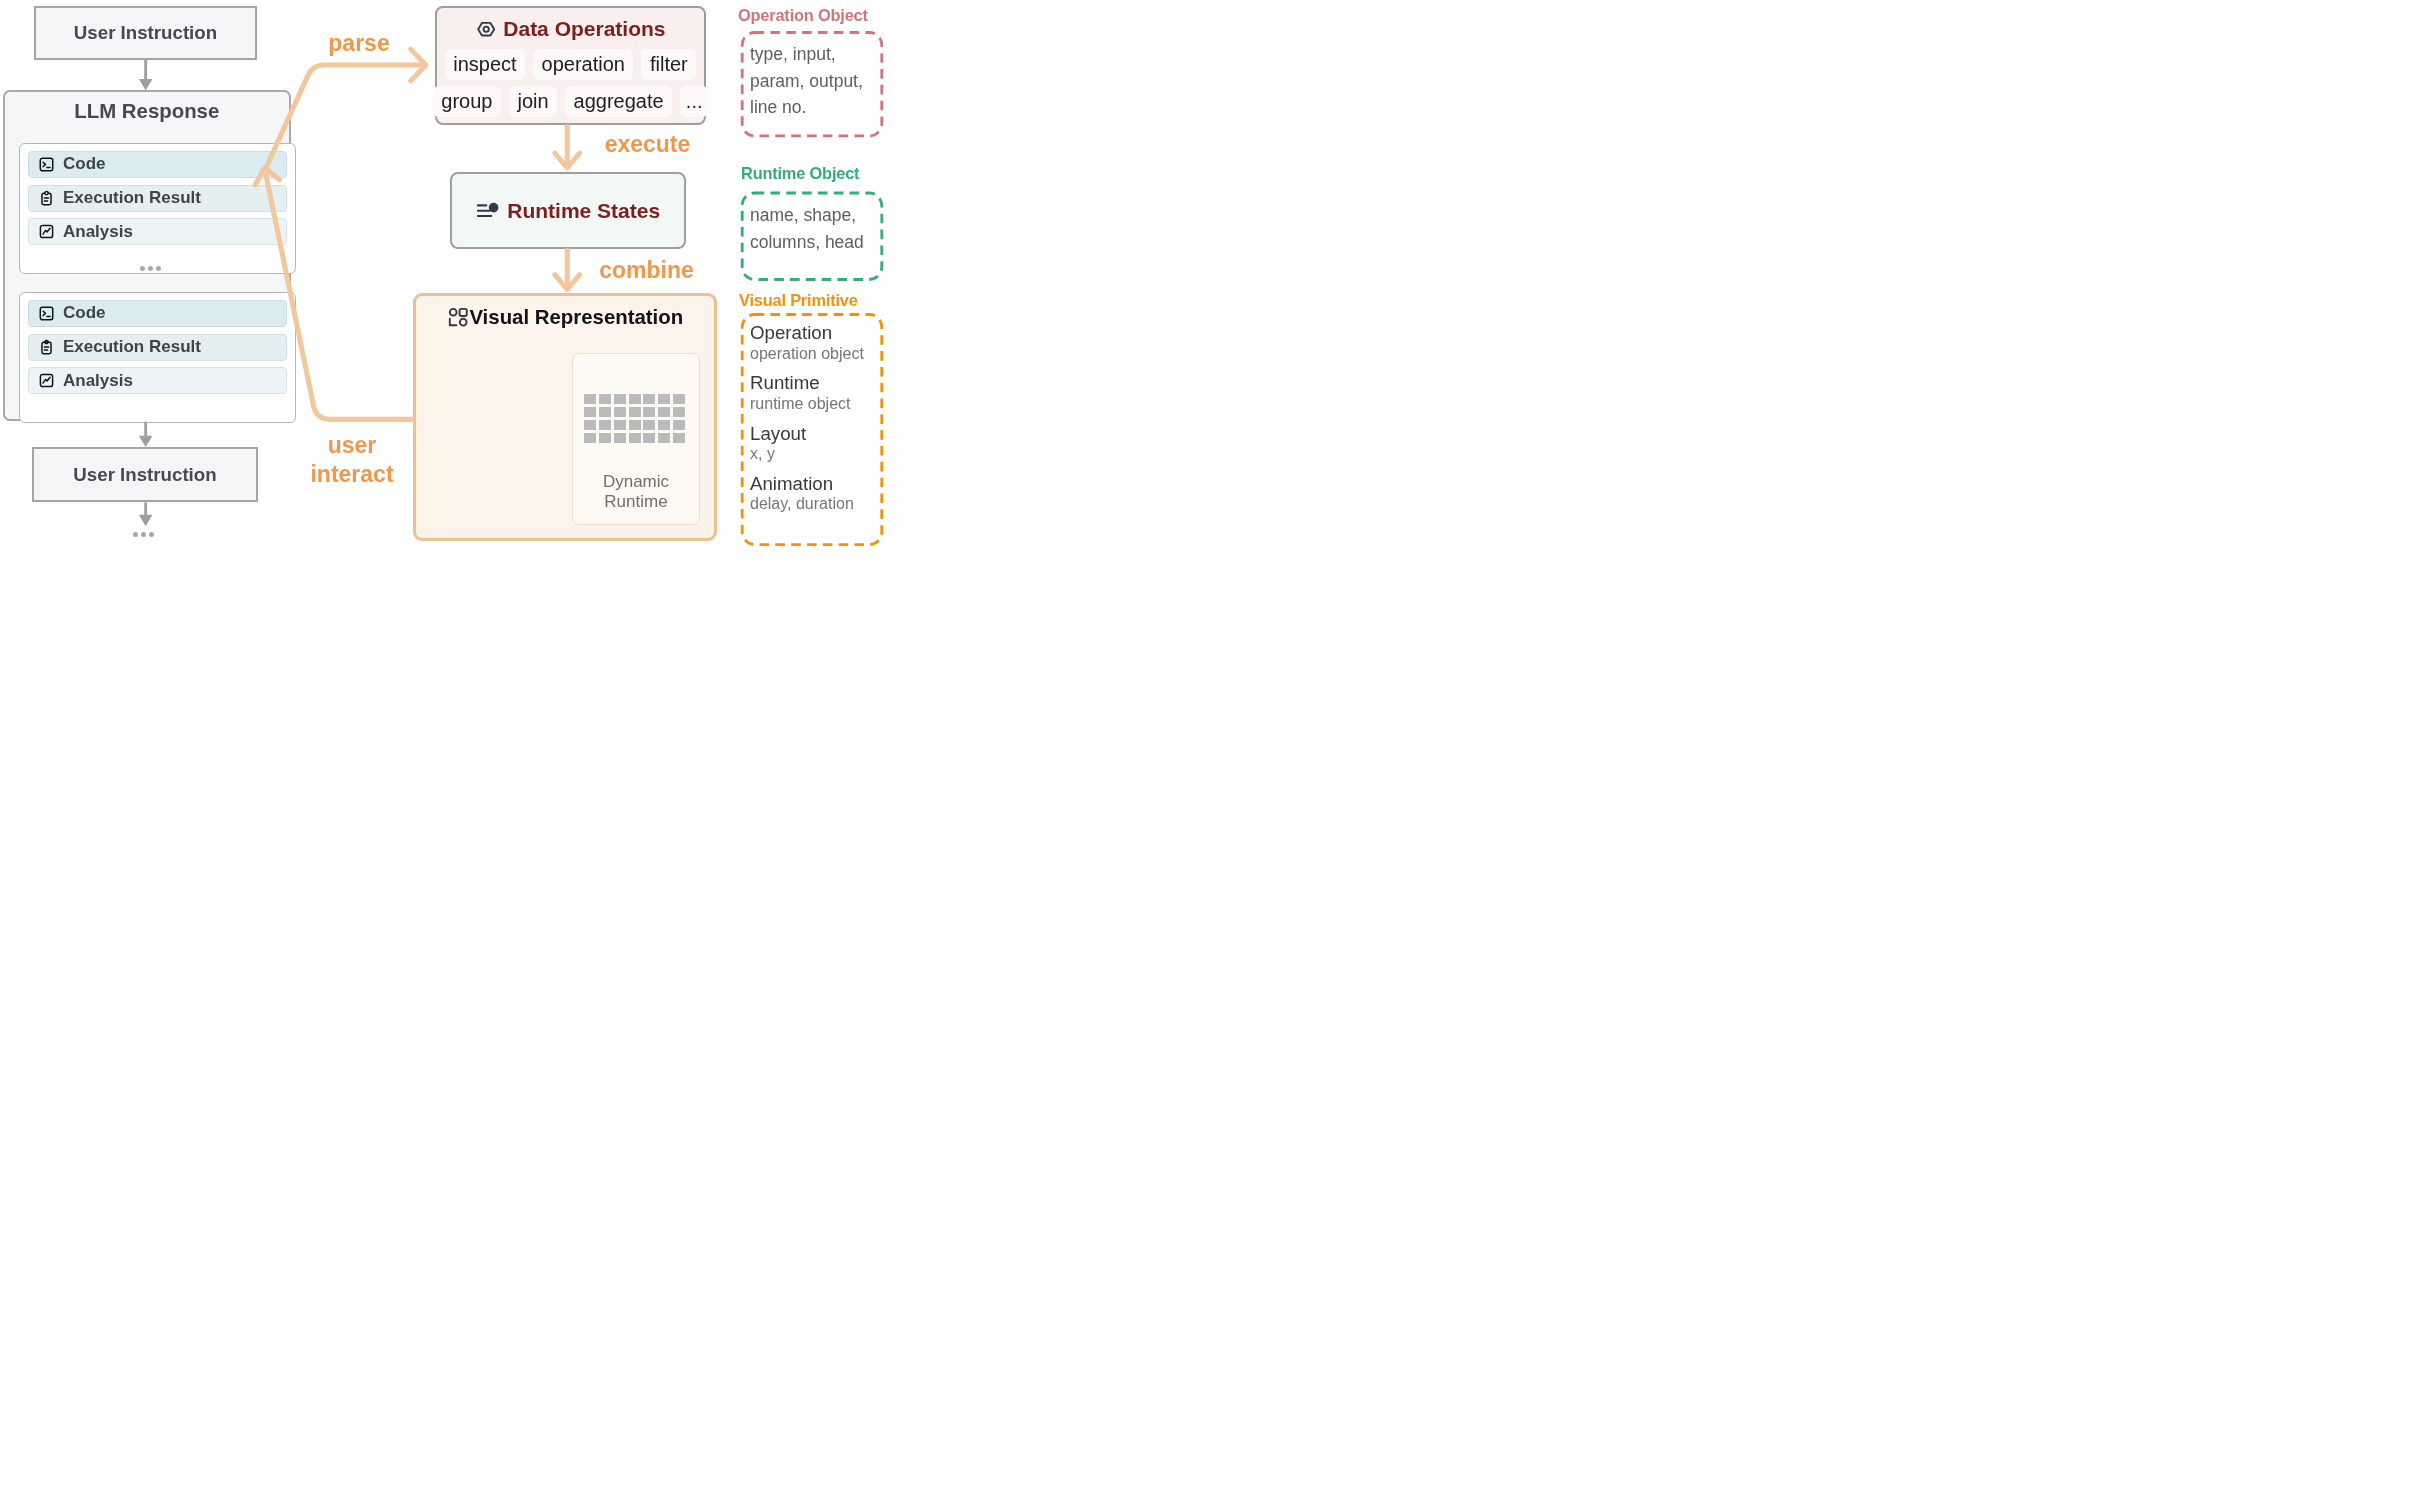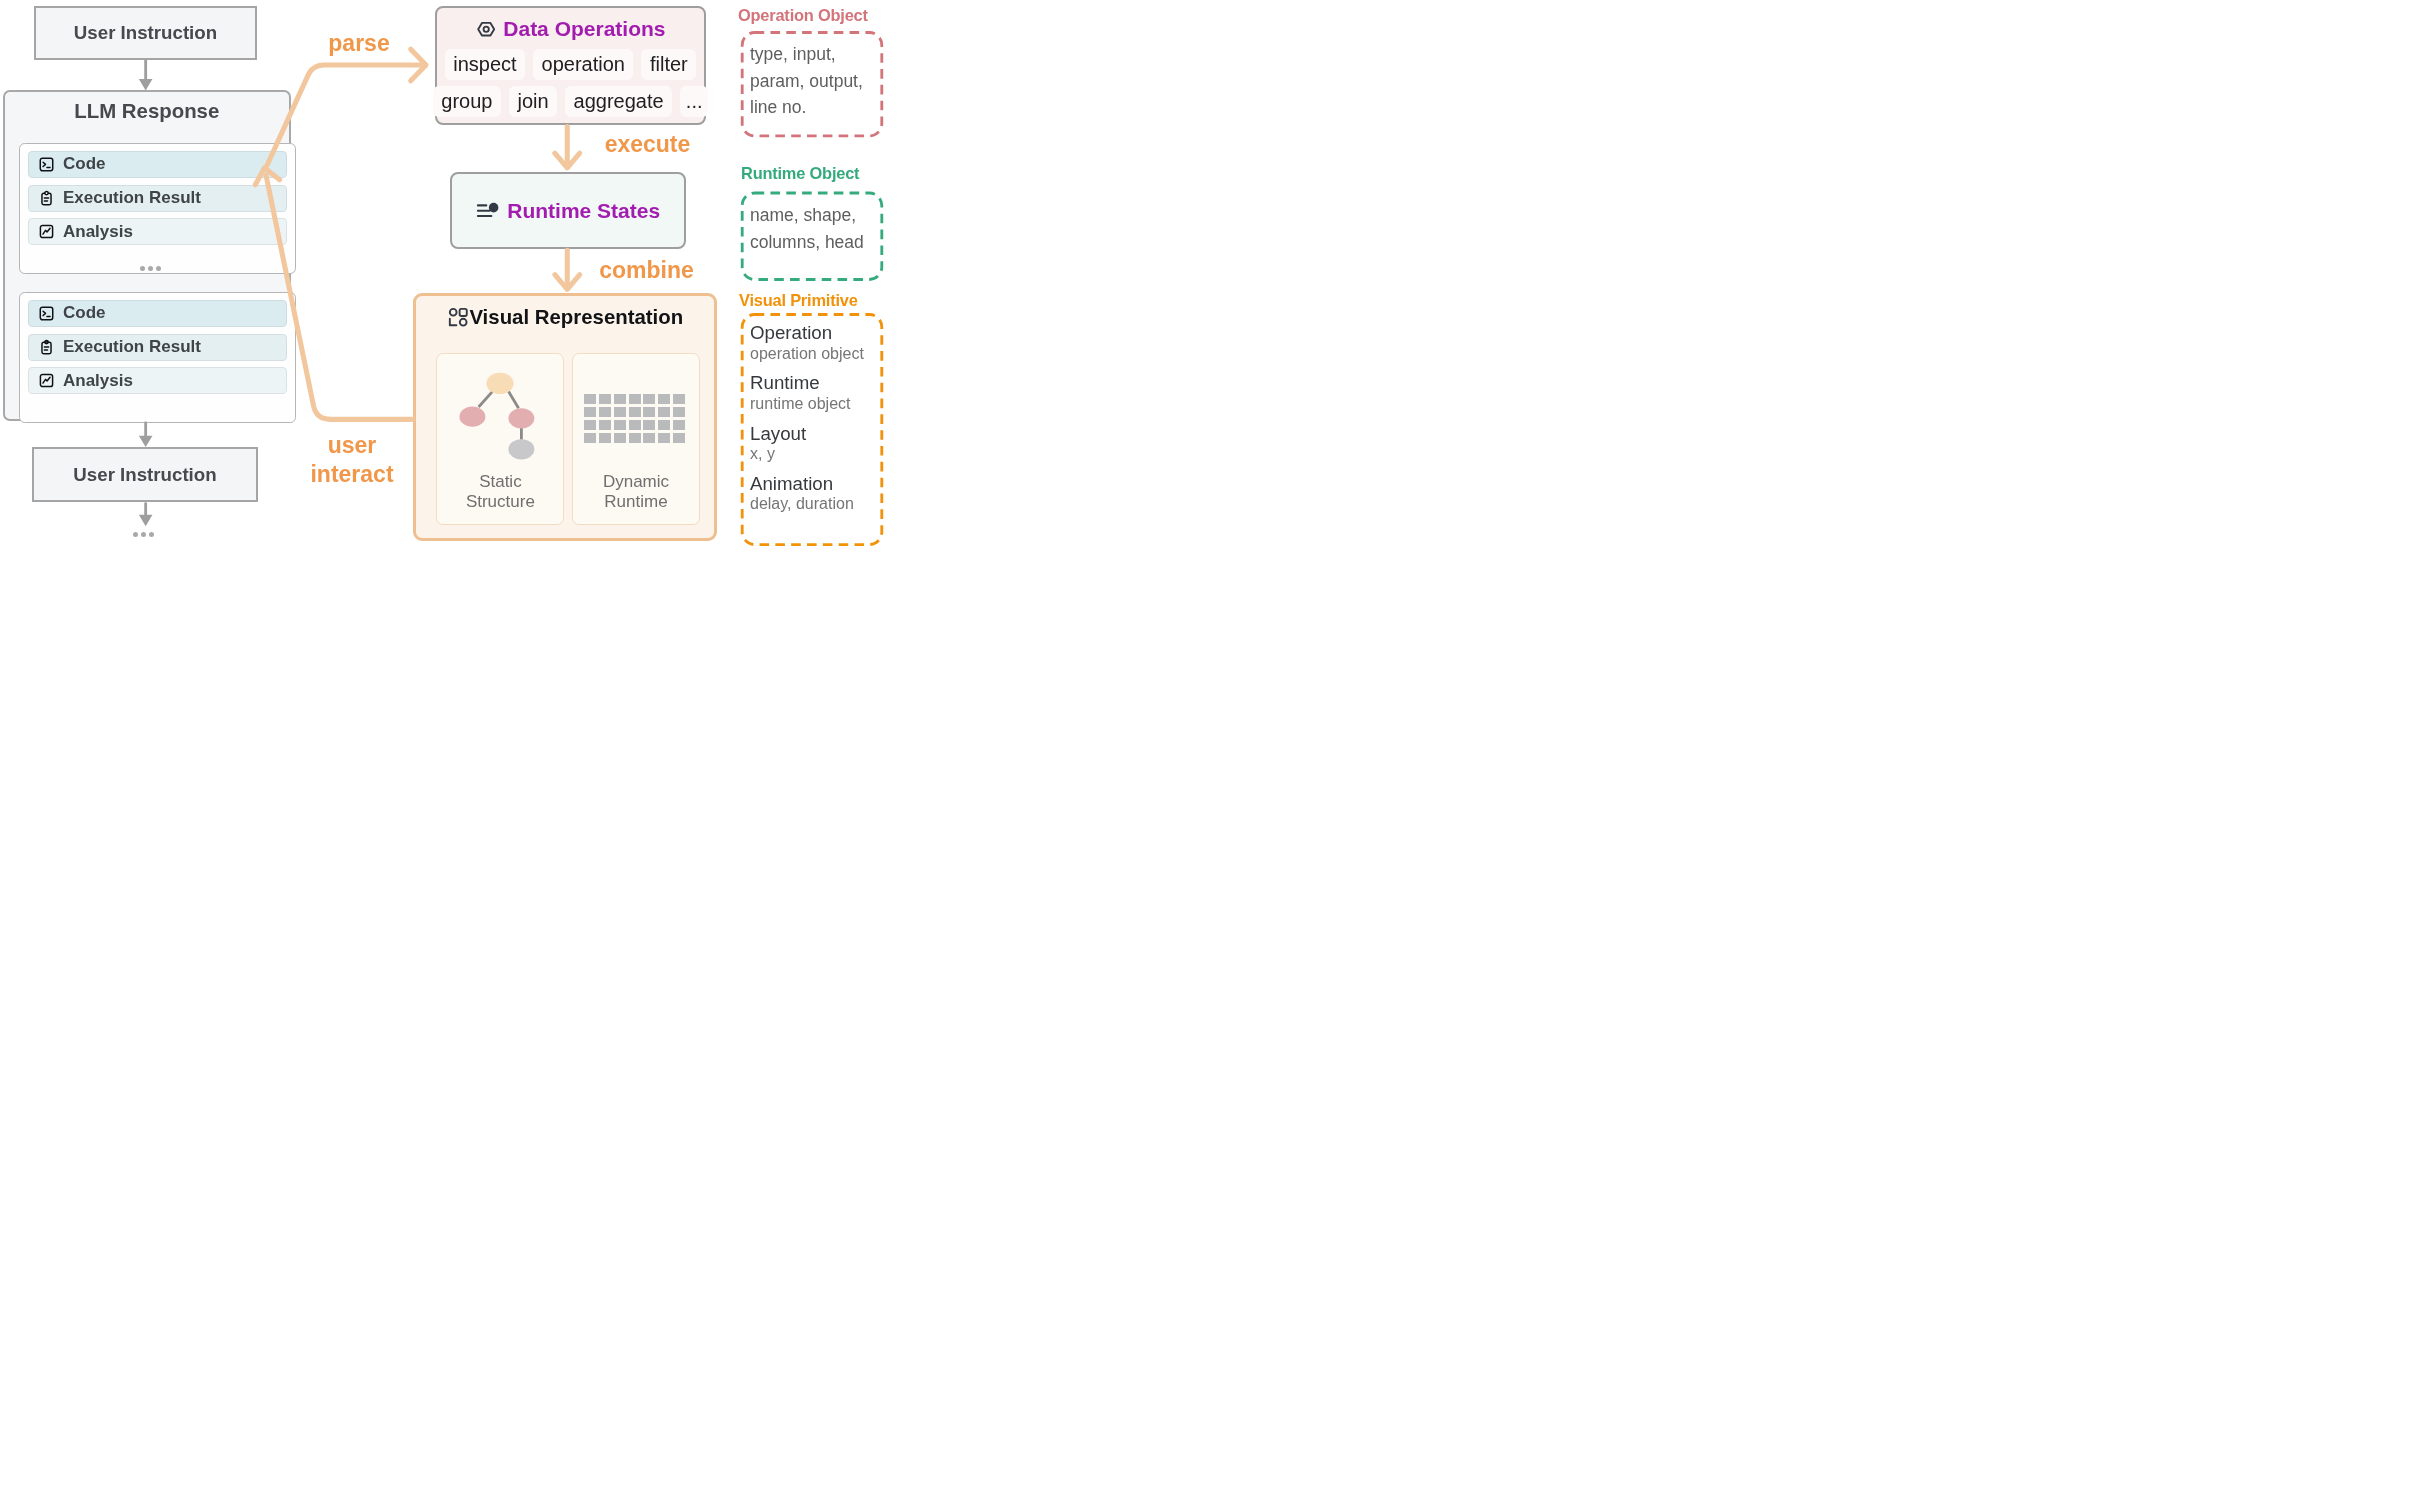--- a/index.html
+++ b/index.html
@@ -20,21 +20,21 @@
   .llm-box{background:#f5f6f7;border:2.8px solid #a8a8a8;border-radius:6.8px;}
   .llm-title{position:absolute;top:8px;left:0;width:100%;text-align:center;font-size:20.4px;font-weight:600;color:#46494d;}
   .card{position:absolute;left:14.7px;width:259px;height:115px;background:#fefefe;border:1.7px solid #b5b5b5;border-radius:5.7px;padding:6.8px 8px;display:flex;flex-direction:column;gap:6.8px;}
   .row{height:27px;border-radius:4.5px;display:flex;align-items:center;gap:8px;padding-left:8.5px;font-size:17px;font-weight:700;color:#3f4448;border:1.1px solid rgba(150,165,172,0.22);box-sizing:border-box;}
   .row.code{background:var(--code-row-bg);}
   .row.exec{background:var(--exec-row-bg);}
   .row.analysis{background:var(--analysis-row-bg);}
   .dots{position:absolute;display:flex;gap:2.8px;}
   .dots i{width:5.1px;height:5.1px;border-radius:50%;background:#a9a9a9;}
   .dataops{left:435px;top:6.2px;width:271px;height:119px;background:var(--data-ops-bg);border:2.8px solid var(--box-border-gray);border-radius:8px;flex-direction:column;justify-content:flex-start;padding-top:9px;}
-  .mid-title{display:flex;align-items:center;gap:7.4px;font-size:21px;font-weight:700;color:#a21caf;}
+  .mid-title{display:flex;align-items:center;gap:7.4px;font-size:21px;font-weight:700;color:#7f1d1d;}
   .tagrow{display:flex;gap:8px;margin-top:7.4px;align-items:center;}
   .tag{background:#fdf9f8;border-radius:5.7px;padding:4px 8.5px;font-size:20px;color:#202023;white-space:nowrap;}
   .tag.more{padding:4px 5.7px;}
   .runtime{left:450px;top:172px;width:236px;height:77px;background:var(--runtime-bg);border:2.8px solid var(--box-border-gray);border-radius:8px;gap:8px;}
   .vr-box{left:413px;top:293px;width:304px;height:248px;background:var(--vr-bg);border:3.4px solid var(--vr-border);border-radius:9px;}
   .vr-title{position:absolute;top:10.2px;left:0;width:100%;display:flex;align-items:center;justify-content:center;gap:0;font-size:20.4px;font-weight:700;color:#121316;}
   .panel{position:absolute;top:57px;width:126px;height:170px;background:var(--panel-bg);border:1.7px solid var(--panel-border);border-radius:6.8px;}
   .panel-label{position:absolute;bottom:12.4px;width:100%;text-align:center;font-size:17px;line-height:20px;color:#6f6f6f;}
   .gridwrap{position:absolute;left:11.3px;top:40px;display:grid;grid-template-columns:repeat(7,12px);grid-auto-rows:10.2px;gap:2.8px;}
   .gridwrap i{background:var(--grid-cell);}
@@ -177,35 +177,20 @@
     <div class="vr-title">
       <svg width="22.6" height="22.6" viewBox="0 0 24 24">
         <circle class="icon-dark" cx="6.6" cy="6.6" r="3.6"></circle>
         <rect class="icon-dark" x="13.4" y="3" width="7.6" height="7.6" rx="1.8"></rect>
         <path class="icon-dark" d="M3 13.6 V20.4 H10"></path>
         <circle class="icon-dark" cx="17.2" cy="17.2" r="3.6"></circle>
       </svg>
       <span>Visual Representation</span>
     </div>
 
-    <div class="panel" style="left:20.4px;">
-      <svg width="126" height="107" viewBox="0 0 222 190" style="position:absolute;left:0;top:8px;">
-        <line x1="97" y1="53" x2="73" y2="80" style="stroke:#8b8b8b;stroke-width:5;"></line>
-        <line x1="126" y1="52" x2="144" y2="82" style="stroke:#8b8b8b;stroke-width:5;"></line>
-        <line x1="149" y1="117" x2="149" y2="138" style="stroke:#8b8b8b;stroke-width:5;"></line>
-        <ellipse cx="111" cy="38" rx="24" ry="19" style="fill:var(--tree-root);"></ellipse>
-        <ellipse cx="62" cy="97" rx="23" ry="18" style="fill:var(--tree-child);"></ellipse>
-        <ellipse cx="149" cy="100" rx="23" ry="18" style="fill:var(--tree-child);"></ellipse>
-        <ellipse cx="149" cy="155" rx="23" ry="18" style="fill:var(--tree-leaf);"></ellipse>
-      </svg>
-      <div class="panel-label">
-        <div>Static</div>
-        <div>Structure</div>
-      </div>
-    </div>
 
     <div class="panel" style="left:156px;">
       <div class="gridwrap">
         <i></i>
           <i></i>
           <i></i>
           <i></i>
           <i></i>
           <i></i>
           <i></i>

